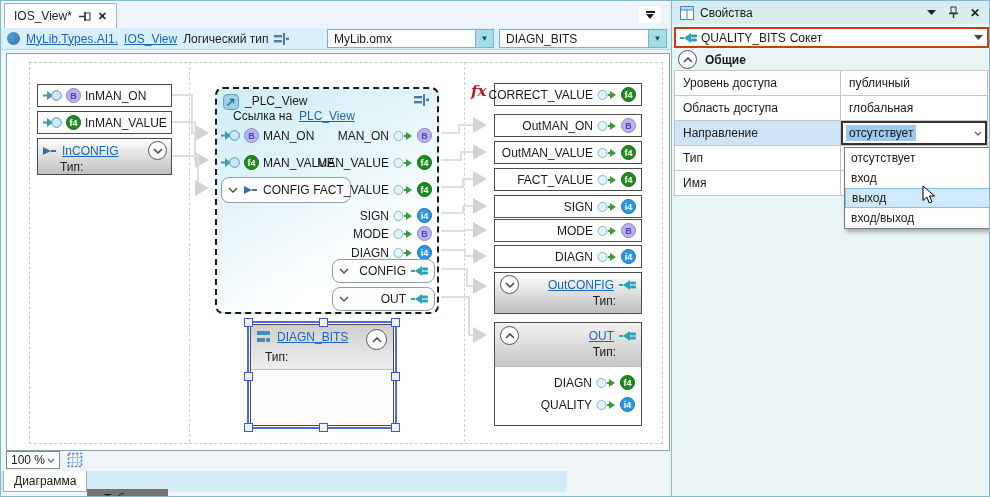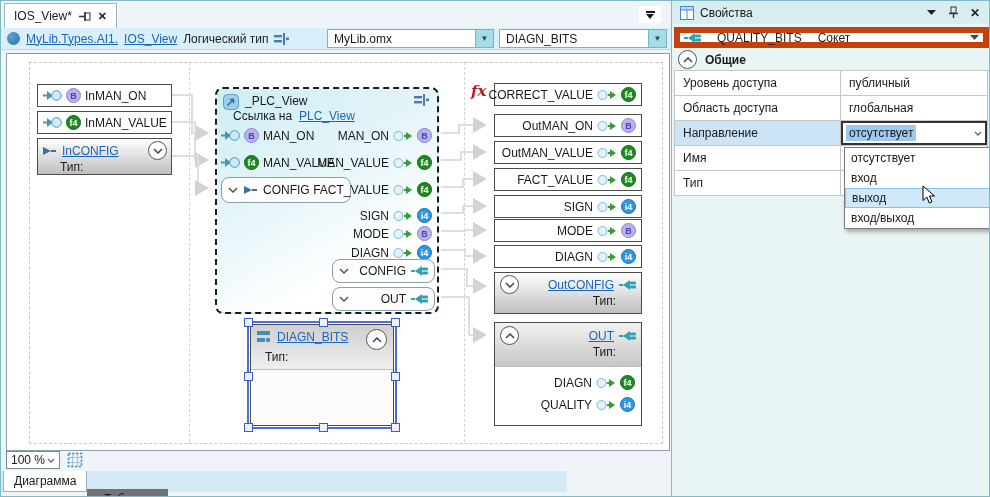--- a/index.html
+++ b/index.html
@@ -65,21 +65,21 @@
   .btab{position:absolute;left:86px;top:18px;height:19px;background:#e6e6e6;border:7px solid #737373;
       display:flex;align-items:center;padding:0 10px;box-sizing:border-box;}
   
   #right-pane{position:absolute;left:670px;top:0;width:320px;height:497px;background:#e9f4f5;
       border-left:1px solid #8ab8c4;box-sizing:border-box;}
   #panel-header{position:absolute;left:0;top:0;width:100%;height:23px;background:#d7edef;
       display:flex;align-items:center;gap:6px;padding:0 8px;box-sizing:border-box;}
   #panel-header .spacer{flex:1;}
   .hdr-btn{width:16px;height:16px;display:flex;align-items:center;justify-content:center;cursor:pointer;color:#222;}
   #object-combo{position:absolute;left:2px;top:26px;width:315px;height:21px;background:#fff;
-      border:6px solid #c2410c;box-sizing:border-box;display:flex;align-items:center;gap:16px;padding:0 4px;}
+      border:2px solid #c2410c;box-sizing:border-box;display:flex;align-items:center;gap:4px;padding:0 4px;}
   #section-row{position:absolute;left:2px;top:48px;width:315px;height:21px;display:flex;align-items:center;gap:8px;padding-left:4px;box-sizing:border-box;}
   #prop-grid{position:absolute;left:2px;top:69px;width:315px;border-top:1px solid #c6c6c6;border-left:1px solid #c6c6c6;}
   .prow{display:flex;height:25px;}
   .pcell{box-sizing:border-box;border-right:1px solid #c6c6c6;border-bottom:1px solid #c6c6c6;
       background:#fff;display:flex;align-items:center;padding-left:8px;text-align:center;}
   .plabel{width:166px;}
   .pvalue{width:147px;}
   .row-sel .plabel{background:#cde4f6;}
   .dir-combo{width:100%;height:100%;border:2px solid #333;box-sizing:border-box;background:#fff;
       display:flex;align-items:center;justify-content:space-between;padding:0 3px;}
@@ -631,25 +631,25 @@
             <span class="sel">отсутствует</span>
             <span>
                 <svg width="8" height="5" viewBox="0 0 8 5">
                   <path d="M1 1 L4 4 L7 1" stroke="#666" stroke-width="1.3" fill="none"></path>
                 </svg>
               </span>
           </div>
         </div>
       </div>
       <div class="prow">
+        <div class="pcell plabel">Тип</div>
+        <div class="pcell pvalue"></div>
+      </div>
+      <div class="prow">
         <div class="pcell plabel">Имя</div>
-        <div class="pcell pvalue"></div>
-      </div>
-      <div class="prow">
-        <div class="pcell plabel">Тип</div>
         <div class="pcell pvalue"></div>
       </div>
     </div>
 
     <div id="dropdown">
       <div class="opt">отсутствует</div>
       <div class="opt">вход</div>
       <div class="opt hover">выход</div>
       <div class="opt">вход/выход</div>
     </div>

